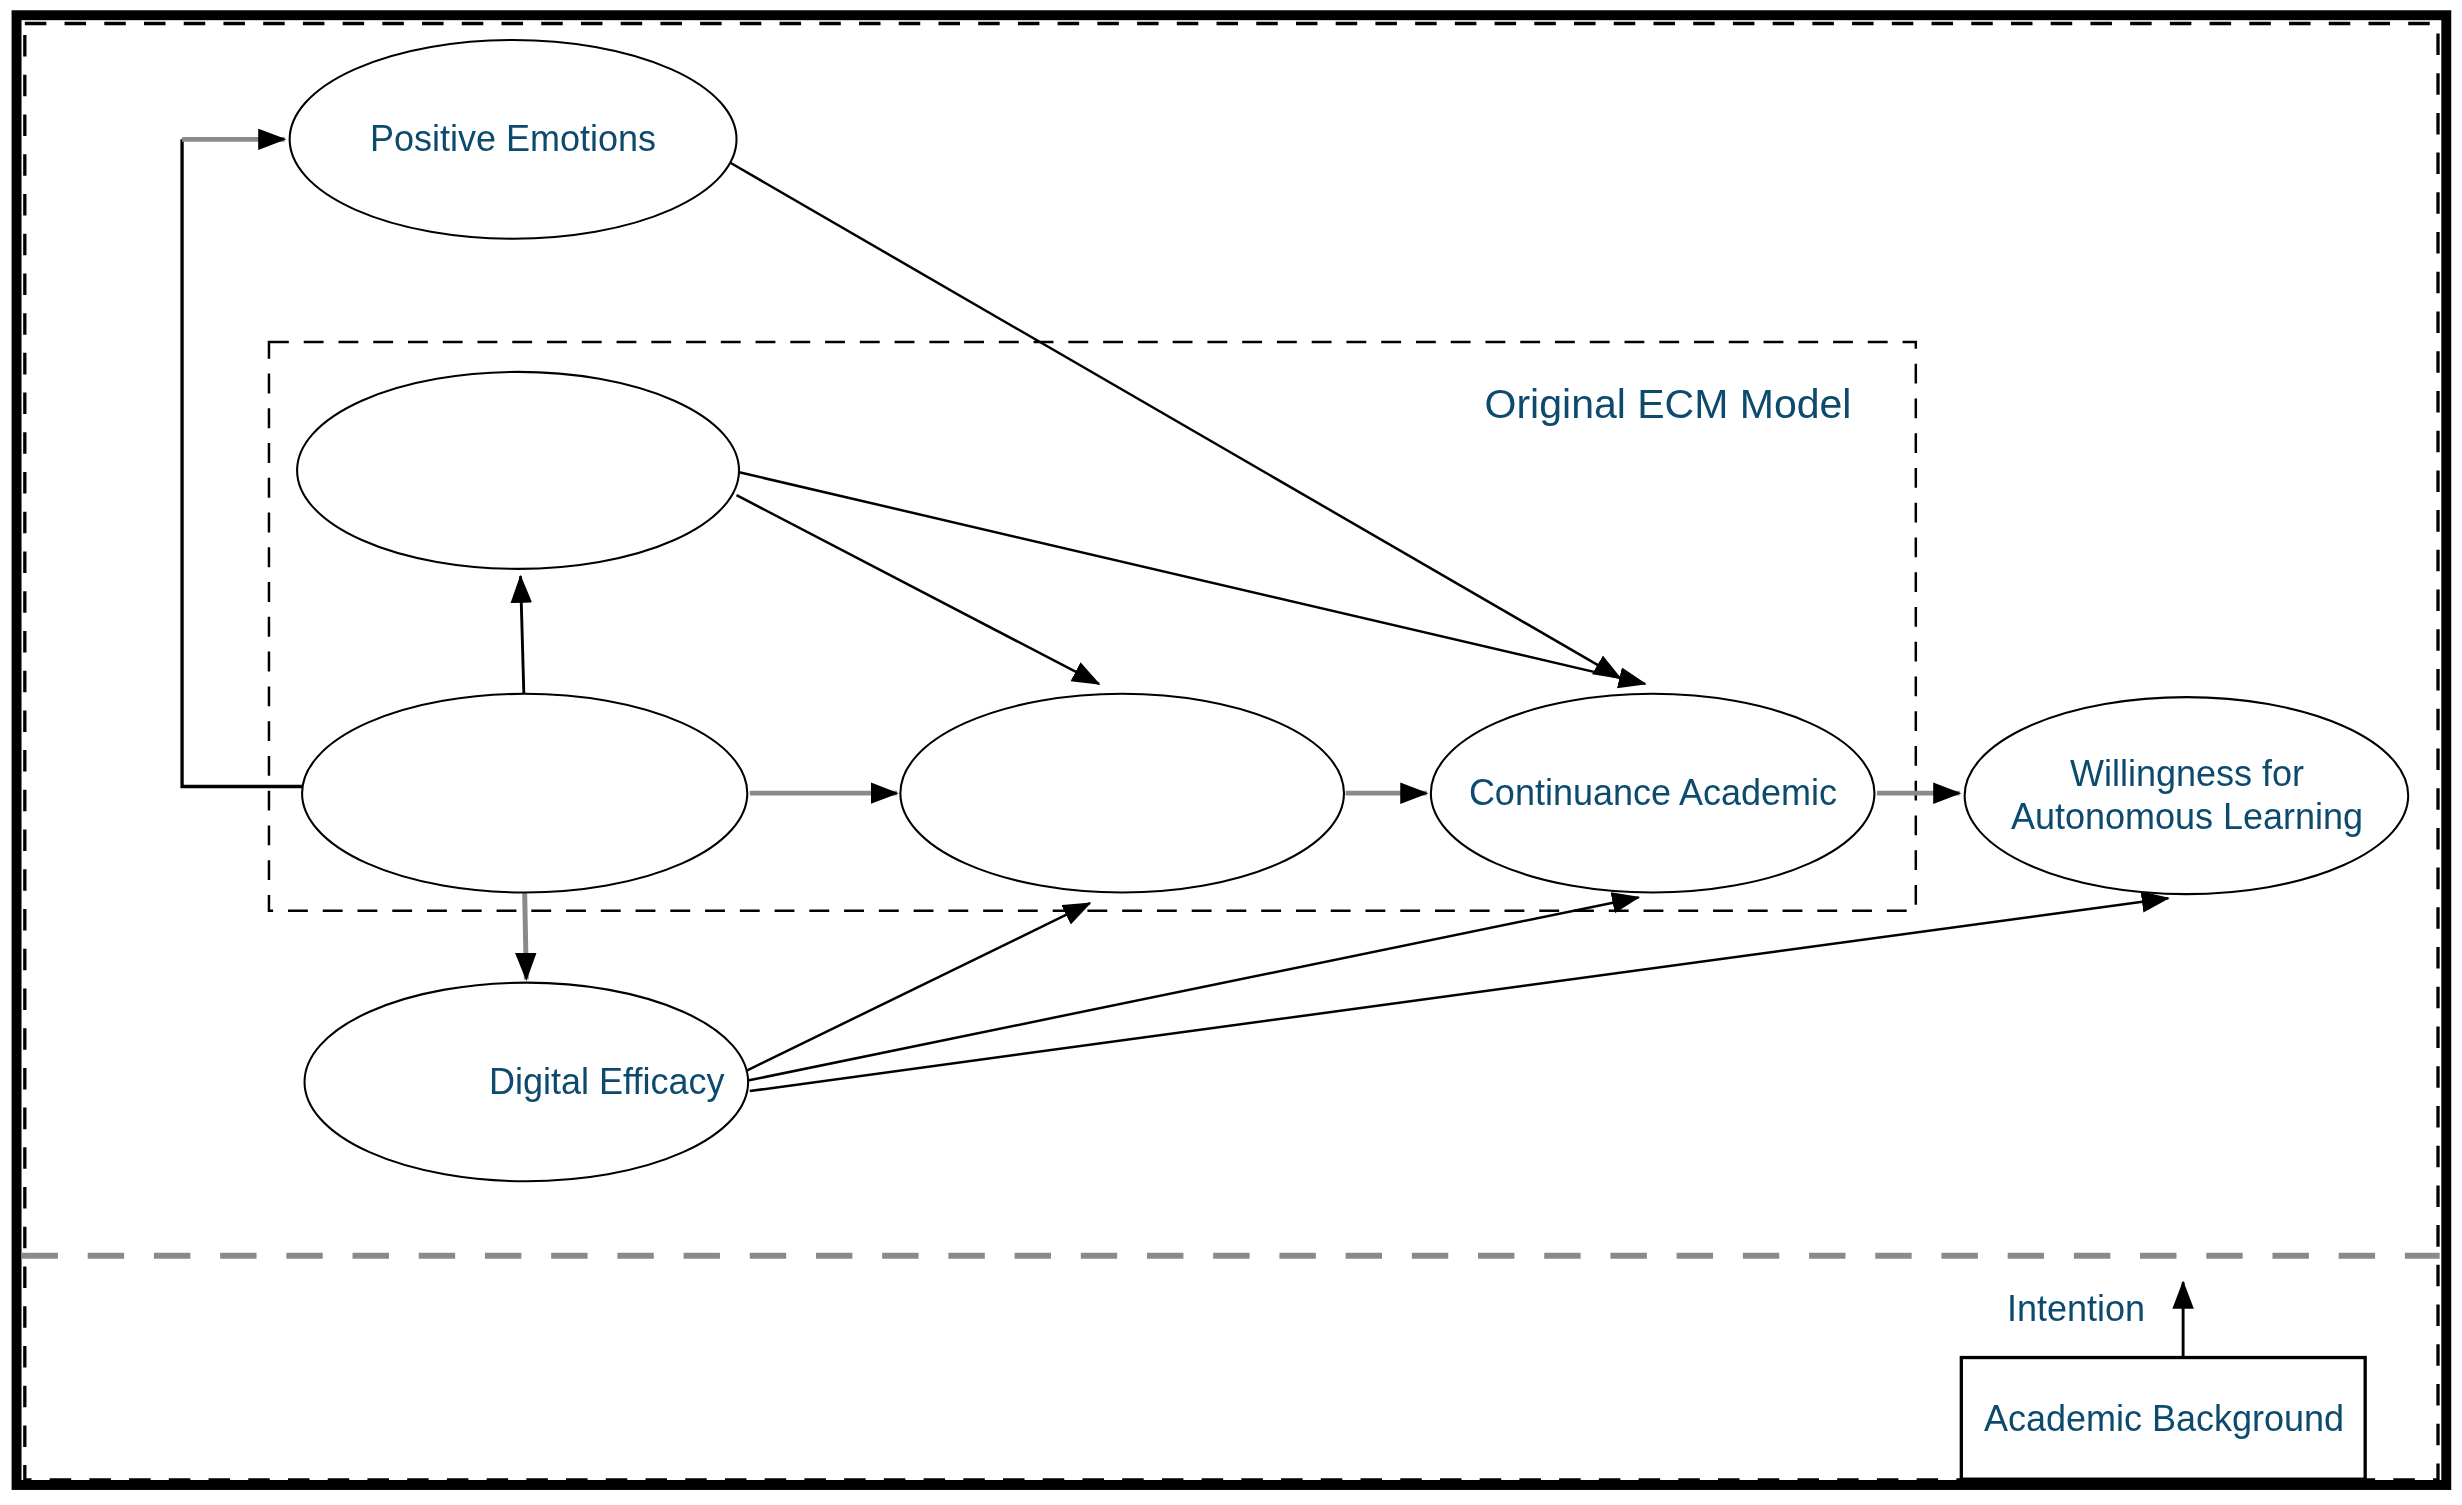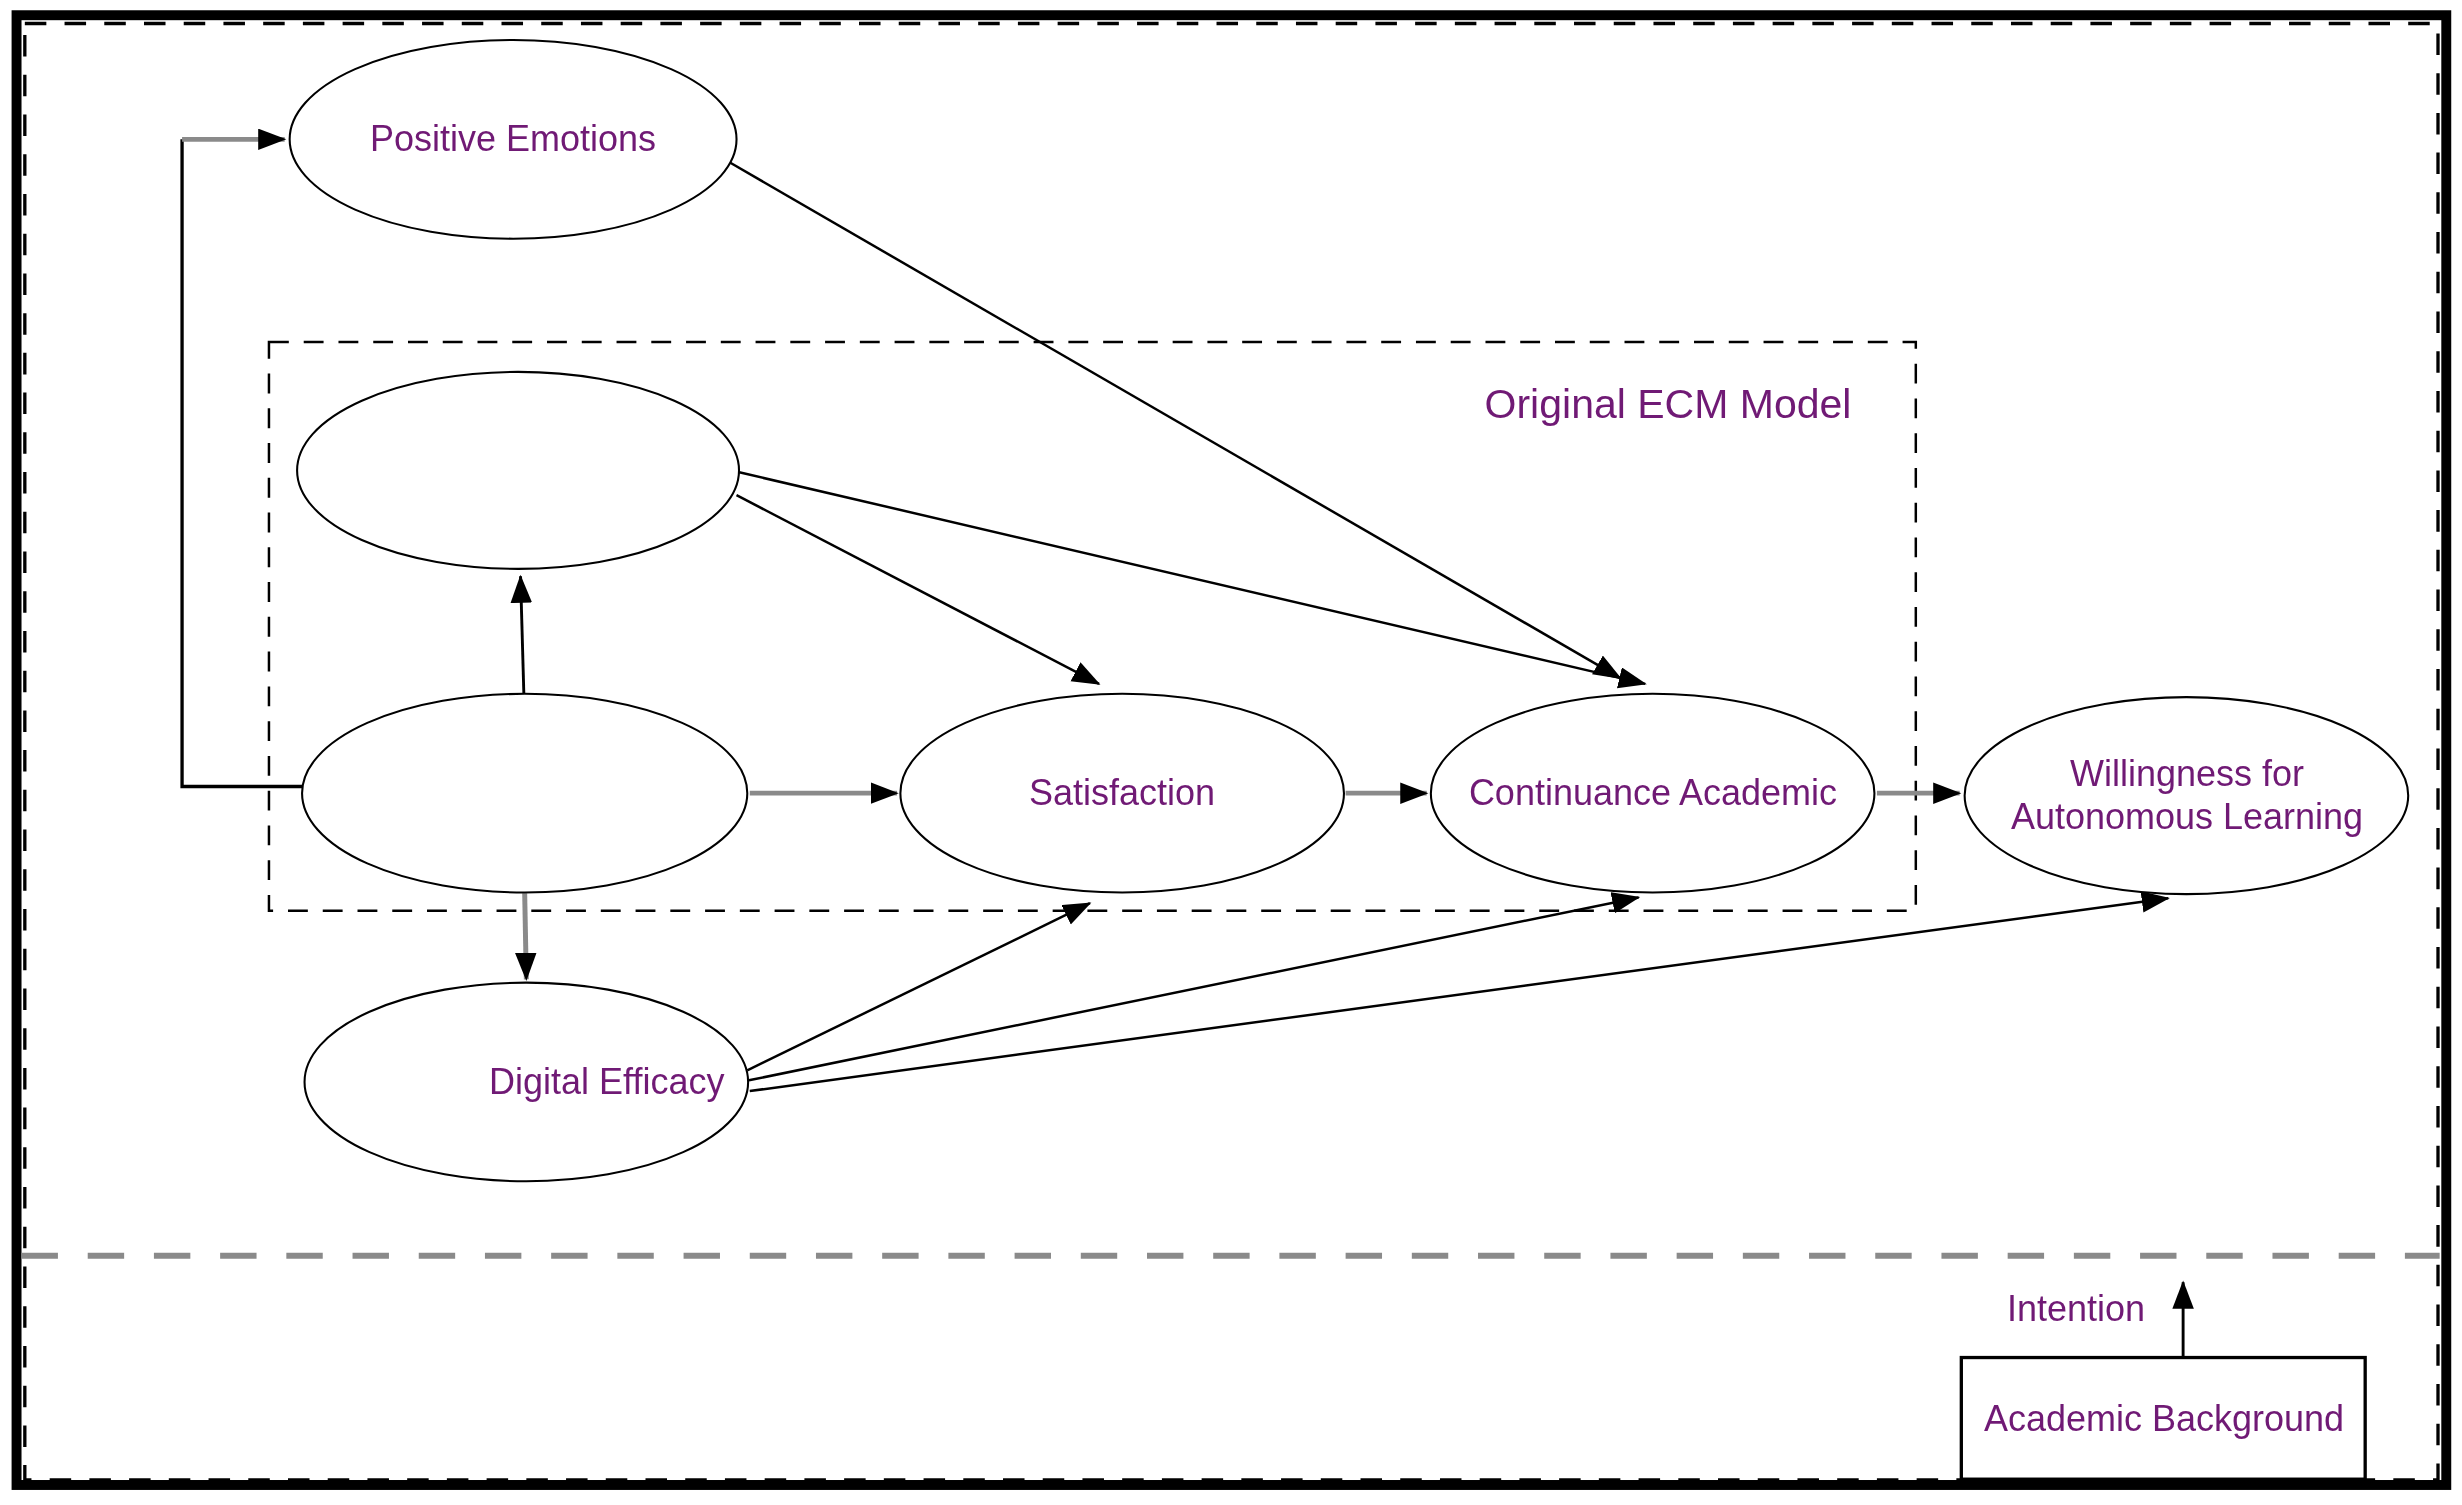--- a/index.html
+++ b/index.html
@@ -22,21 +22,21 @@
     left: 0;
     top: 0;
     width: 2462px;
     height: 1506px;
     display: block;
   }
   .label {
     position: absolute;
     transform: translate(-50%, -50%);
     text-align: center;
-    color: #701a75;
+    color: #0c4a6e;
     font-size: 36px;
     line-height: 1.2;
     white-space: normal;
   }
   .label.group-title {
     font-size: 41px;
   }
 </style>
 </head>
 <body>
@@ -91,21 +91,20 @@
     <ellipse cx="1997" cy="958" rx="268" ry="120" fill="#ffffff" stroke="#000000" stroke-width="2.5"></ellipse>
     <ellipse cx="2642" cy="961" rx="268" ry="119" fill="#ffffff" stroke="#000000" stroke-width="2.5"></ellipse>
     <ellipse cx="636" cy="1307" rx="268" ry="120" fill="#ffffff" stroke="#000000" stroke-width="2.5"></ellipse>
     <rect x="2370" y="1640" width="488" height="147" fill="#ffffff" stroke="#000000" stroke-width="4"></rect>
   </svg>
 
   <div class="label" style="left:513px; top:139px; width:397px;">Positive Emotions</div>
 
 
 
-  <div class="label" style="left:1122px; top:793px; width:397px;">Satisfaction</div>
 
   <div class="label" style="left:1653px; top:793px; width:397px;">Continuance Academic</div>
 
   <div class="label" style="left:2187px; top:795px; width:364px;">Willingness for Autonomous Learning</div>
 
   <div class="label" style="left:526px; top:1082px; width:397px;text-align:right;">Digital Efficacy</div>
 
   <div class="label" style="left:2164px; top:1419px; width:389px;">Academic Background</div>
 
   <div class="label group-title" style="left:1668px; top:405px; width:513px;">Original ECM Model</div>

